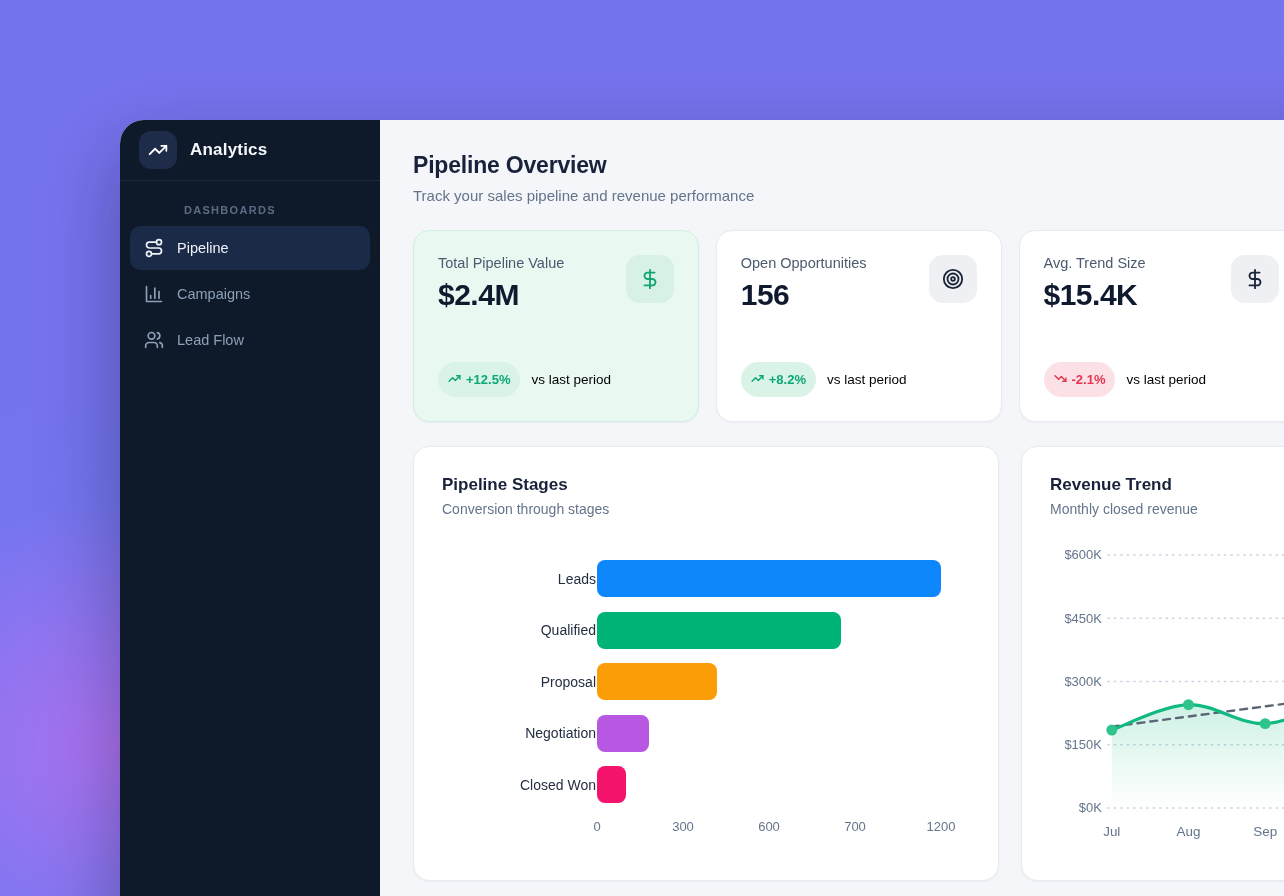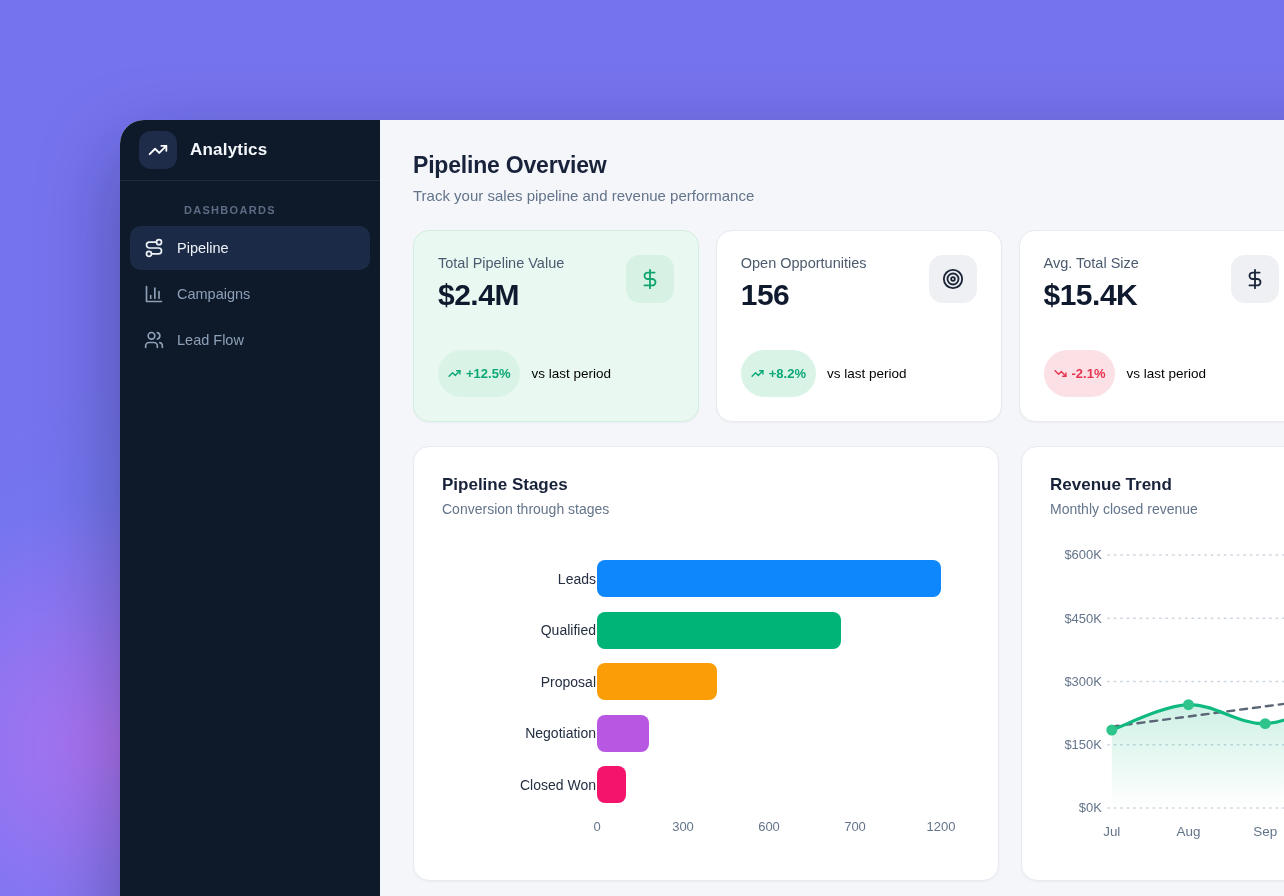--- a/index.html
+++ b/index.html
@@ -36,21 +36,21 @@
   .kpi-grid{display:grid;grid-template-columns:repeat(4,1fr);gap:17px;margin-top:26px;}
   .kpi{background:#ffffff;border:1px solid #e7eaf0;border-radius:16px;padding:24px;box-sizing:border-box;height:192px;
     box-shadow:0 1px 2px rgba(16,24,40,0.04);display:flex;flex-direction:column;justify-content:space-between;}
   .kpi.highlight{background:#e9f9f2;border-color:#d2eedf;}
   .kpi-top{display:flex;justify-content:space-between;align-items:flex-start;}
   .kpi-label{font-size:14.5px;color:#4b5a6e;}
   .kpi-value{font-size:30px;font-weight:800;color:#101a2e;margin-top:7px;letter-spacing:-0.5px;}
   .kpi-icon{width:48px;height:48px;border-radius:14px;display:flex;align-items:center;justify-content:center;background:#eef0f4;}
   .kpi-icon.green{background:#d7f2e4;}
   .kpi-foot{display:flex;align-items:center;gap:11px;}
-  .badge{display:inline-flex;align-items:center;gap:5px;border-radius:999px;padding:16px 10px;font-size:13px;font-weight:700;}
+  .badge{display:inline-flex;align-items:flex-start;gap:5px;border-radius:999px;padding:10px 10px;font-size:13px;font-weight:700;}
   .badge.up{background:#d9f3e7;color:#0ba877;}
   .badge.down{background:#fbe1e6;color:#e5344f;}
   .badge .icon-up,.badge .icon-down{display:none;line-height:0;}
   .badge.up .icon-up{display:inline;}
   .badge.down .icon-down{display:inline;}
   .kpi-note{font-size:13.5px;color:#000000;}
   
   .charts-grid{display:grid;grid-template-columns:1fr 1fr;gap:22px;margin-top:24px;}
   .chart-card{background:#ffffff;border:1px solid #e7eaf0;border-radius:16px;padding:28px;box-sizing:border-box;height:435px;
     box-shadow:0 1px 2px rgba(16,24,40,0.04);}
@@ -177,21 +177,21 @@
 
             <span>+8.2%</span>
           </span>
           <span class="kpi-note">vs last period</span>
         </div>
       </div>
 
       <div class="kpi">
         <div class="kpi-top">
           <div>
-            <div class="kpi-label">Avg. Total Size</div>
+            <div class="kpi-label">Avg. Trend Size</div>
             <div class="kpi-value">$15.4K</div>
           </div>
           <div class="kpi-icon">
             <svg width="22" height="22" viewBox="0 0 24 24" fill="none" stroke="#1b2538" stroke-width="2" stroke-linecap="round" stroke-linejoin="round">
                 <line x1="12" y1="2" x2="12" y2="22"></line>
                 <path d="M17 5H9.5a3.5 3.5 0 0 0 0 7h5a3.5 3.5 0 0 1 0 7H6"></path>
               </svg>
           </div>
         </div>
         <div class="kpi-foot">

